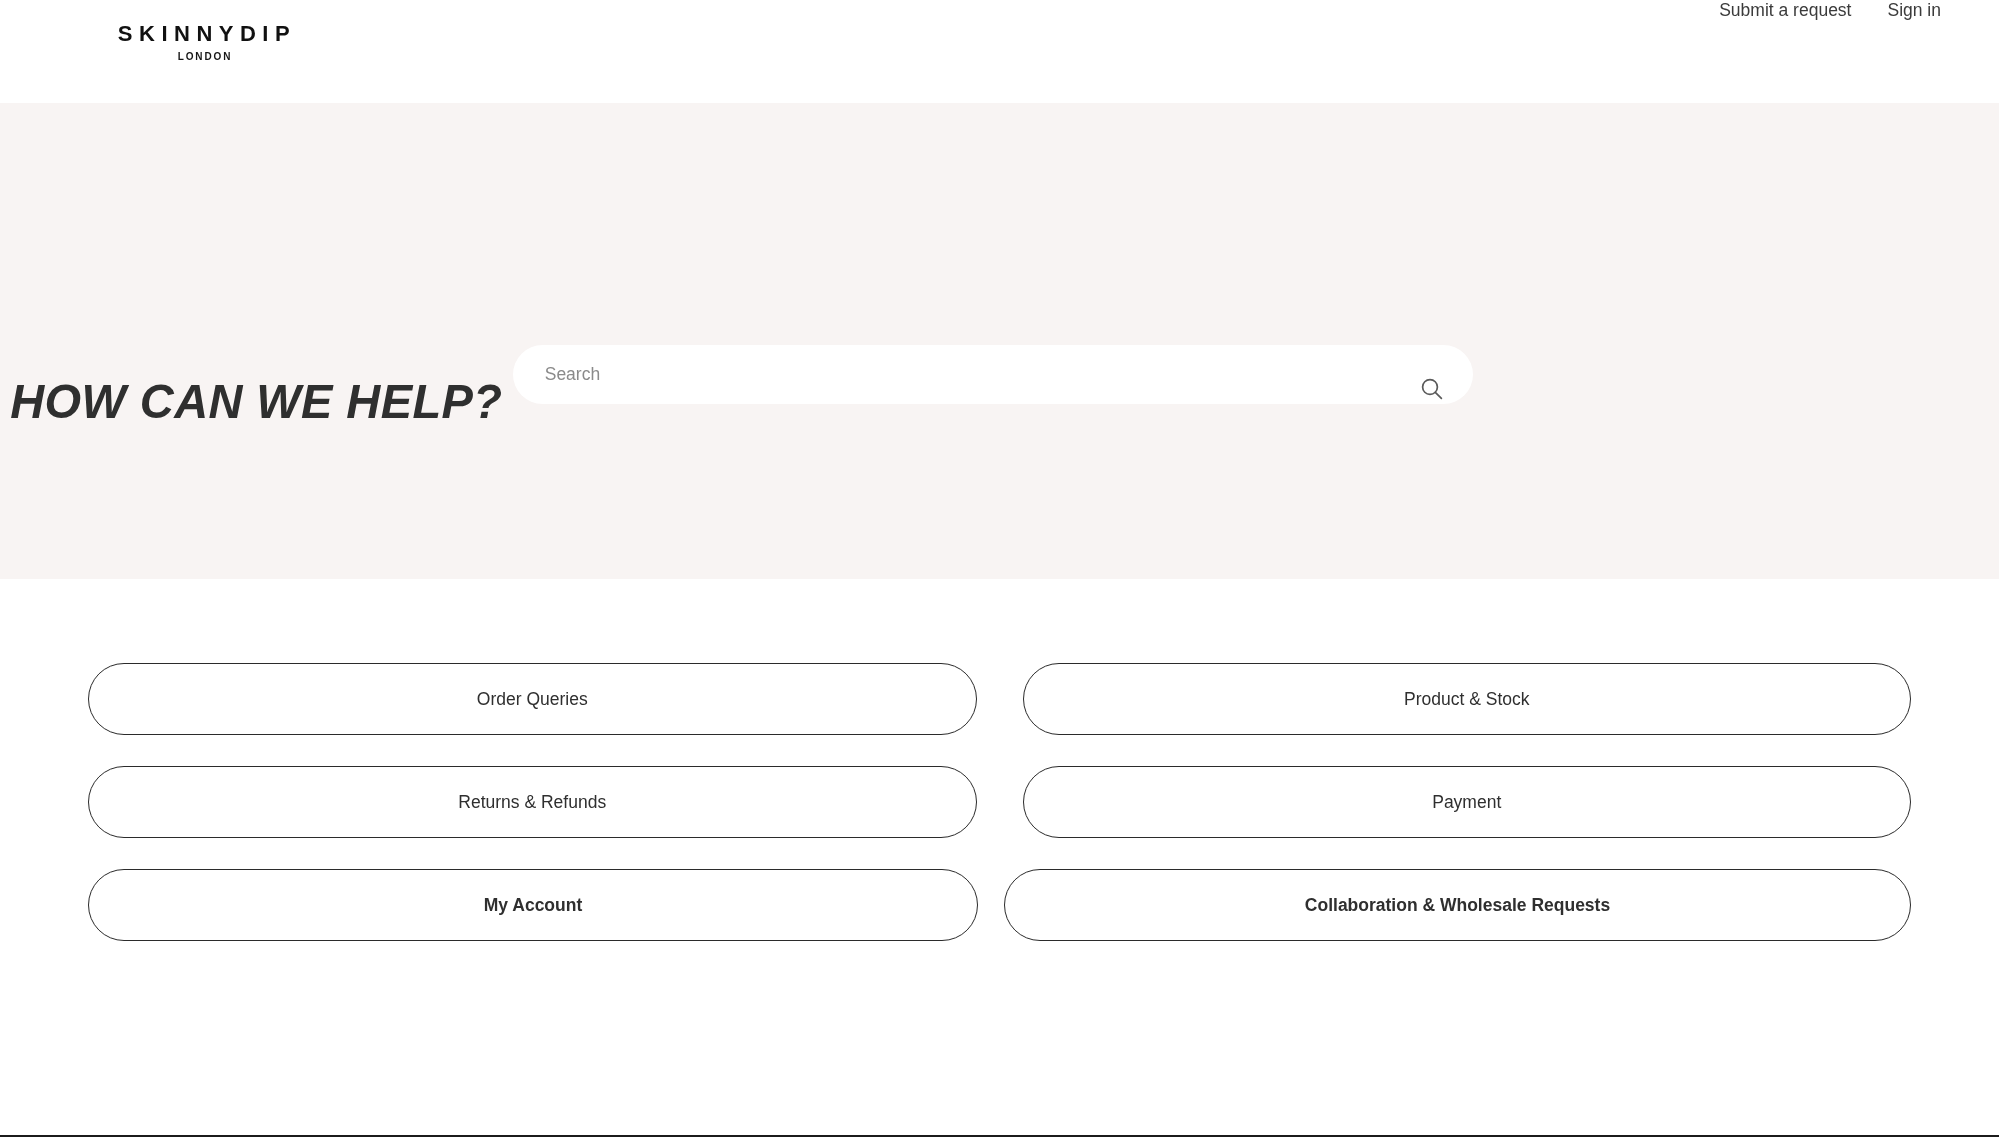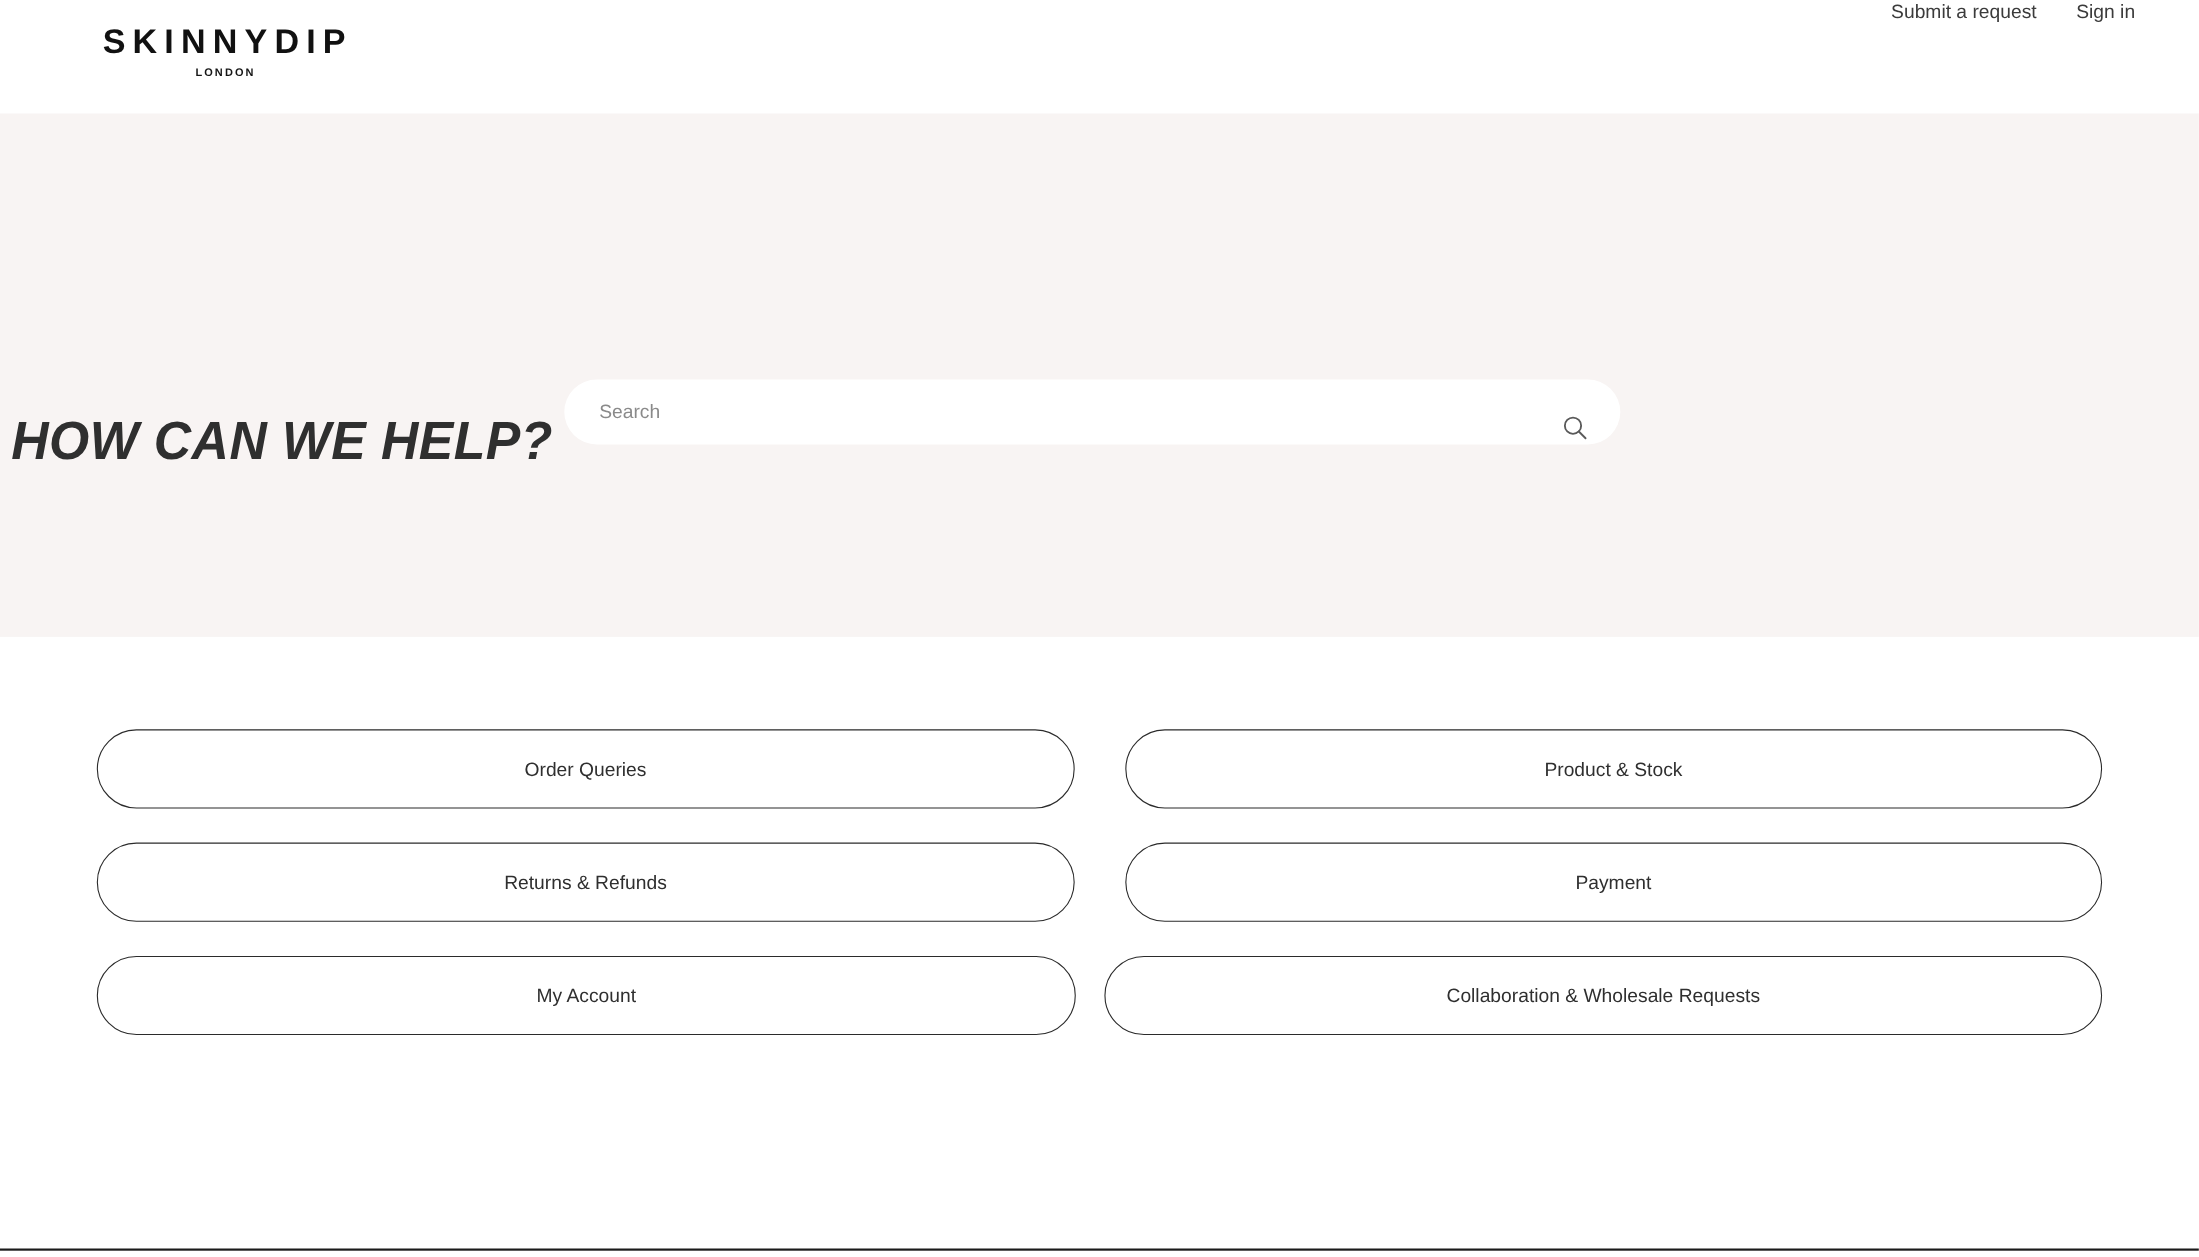--- a/index.html
+++ b/index.html
@@ -25,21 +25,21 @@
 
   .logo-block {
     padding-top: 22px;
     display: flex;
     flex-direction: column;
     align-items: center;
     width: 232px;
     cursor: pointer;
   }
   .logo-word {
-    font-size: 31px;
+    font-size: 22px;
     font-weight: 700;
     letter-spacing: 6.5px;
     color: #111111;
     line-height: 1.05;
     white-space: nowrap;
     text-indent: 6px;
   }
   .logo-sub {
     font-size: 10px;
     font-weight: 600;
@@ -136,21 +136,21 @@
     justify-content: center;
     font-size: 17.5px;
     color: #2f2f2f;
     cursor: pointer;
     text-align: center;
     padding: 0 20px;
   }
   .pill.narrow { width: 893px; flex: none; }
   .pill.wide   { width: 893px; flex: none; }
 
-  .cat-row.split { gap: 26px; }
+  .cat-row.split { gap: 26px; font-weight: bold; }
   .cat-row.split .pill.narrow { width: 890px; }
   .cat-row.split .pill.wide { flex: 1 1 auto; }
 
   
   .footer-rule {
     position: absolute;
     left: 0;
     bottom: 6px;
     width: 1999px;
     border-top: 2.5px solid #1b1b1b;

